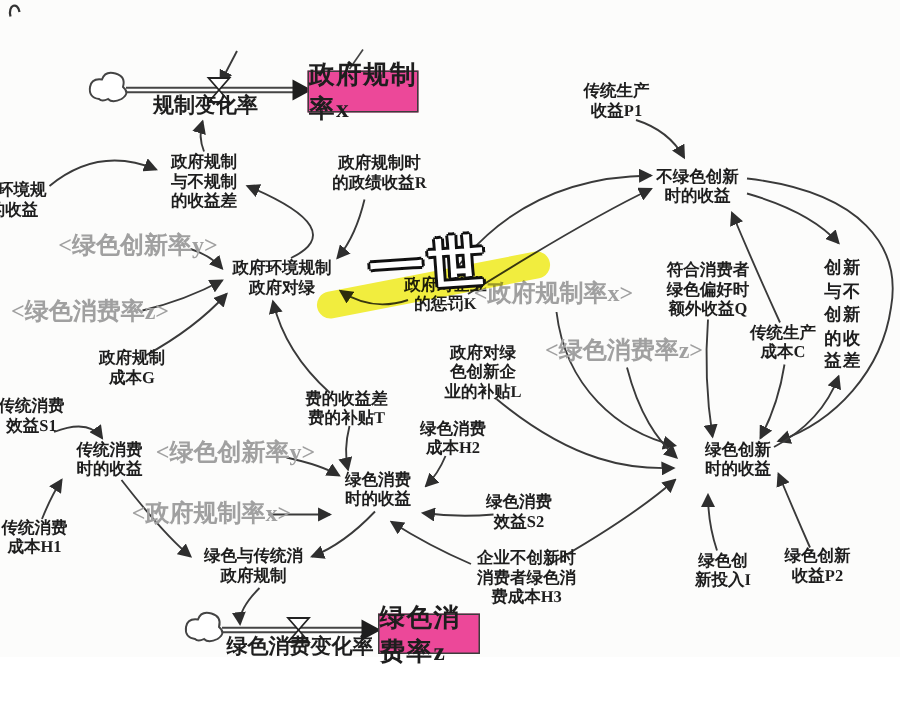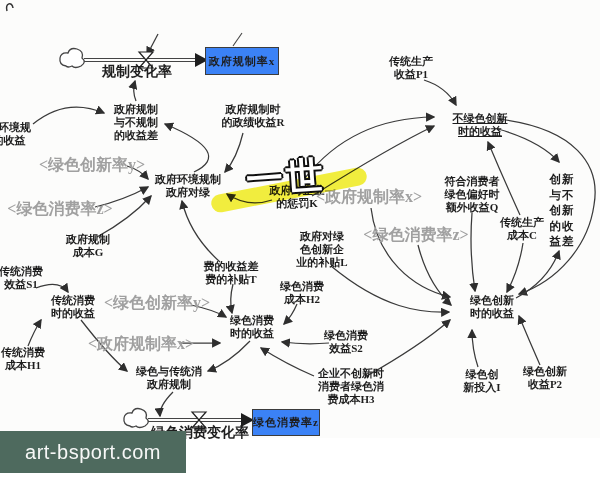--- a/index.html
+++ b/index.html
@@ -11,23 +11,23 @@
   #edge-layer{position:absolute;left:0;top:0;z-index:1;}
   .var,.shadow,.vvar,.flowlab{
     position:absolute;z-index:2;transform:translate(-50%,-50%);
     white-space:pre-line;text-align:center;
     font-size:11px;line-height:13px;font-weight:bold;color:#1e1e1e;
   }
   .shadow{color:#a0a0a0;font-weight:bold;font-size:16px;}
   .vvar{font-size:11.5px;line-height:15.5px;letter-spacing:1px;}
   .flowlab{font-size:14px;}
   .stockbox{
-    position:absolute;z-index:2;background:#3b82f6;border:1.4px solid #3c3c3c;
+    position:absolute;z-index:2;background:#ec4899;border:1.4px solid #3c3c3c;
     display:flex;align-items:center;justify-content:center;
-    font-size:11px;font-weight:bold;color:#1e1e1e;letter-spacing:1px;
+    font-size:17px;font-weight:bold;color:#1e1e1e;letter-spacing:1px;
   }
   #marker-highlight{
     position:absolute;z-index:3;left:210px;top:181px;width:158px;height:18px;
     border-radius:9px;transform:rotate(-11deg);
     mix-blend-mode:multiply;opacity:.92;
   }
   #stamp{
     position:absolute;z-index:4;left:246px;top:158px;
     font-size:37px;font-weight:bold;letter-spacing:3px;line-height:40px;
     color:#ffffff;transform:rotate(-4deg);
@@ -134,21 +134,21 @@
 成本G</div>
       <div class="var" style="left: 297px; top: 197px;">政府对企业
 的惩罚K</div>
       <div class="var" style="left: 322px; top: 249px;">政府对绿
 色创新企
 业的补贴L</div>
       <div class="var" style="left: 231px; top: 273px;">费的收益差
 费的补贴T</div>
       <div class="var" style="left: 411px; top: 68px;">传统生产
 收益P1</div>
-      <div class="var" style="left: 480px; top: 125px; text-decoration: underline;">不绿色创新
+      <div class="var" style="left: 465px; top: 125px;">不绿色创新
 时的收益</div>
       <div class="var" style="left: 472px; top: 194px;">符合消费者
 绿色偏好时
 额外收益Q</div>
       <div class="var" style="left: 522px; top: 229px;">传统生产
 成本C</div>
       <div class="vvar" style="left: 562px; top: 211px;">创新
 与不
 创新
 的收
@@ -184,16 +184,13 @@
       <div class="shadow" style="left: 141px; top: 343px;">&lt;政府规制率x&gt;</div>
       <div class="flowlab" style="left: 137px; top: 71px;">规制变化率</div>
       <div class="flowlab" style="left: 200px; top: 432px;">绿色消费变化率</div>
       <div class="stockbox" style="left: 205px; top: 47px; width: 72px; height: 26px;">政府规制率x</div>
       <div class="stockbox" style="left: 252px; top: 409px; width: 66px; height: 25px;">绿色消费率z</div>
     </div>
 
   <div id="marker-highlight" style="background: rgb(243, 239, 46);"></div>
   <div id="stamp">一世</div>
 
-  <div id="watermark" style="background: rgb(78, 106, 94); color: rgb(247, 248, 247);">
-    <span>art-bsport.com</span>
-  </div>
 </div>
 
 </body></html>

